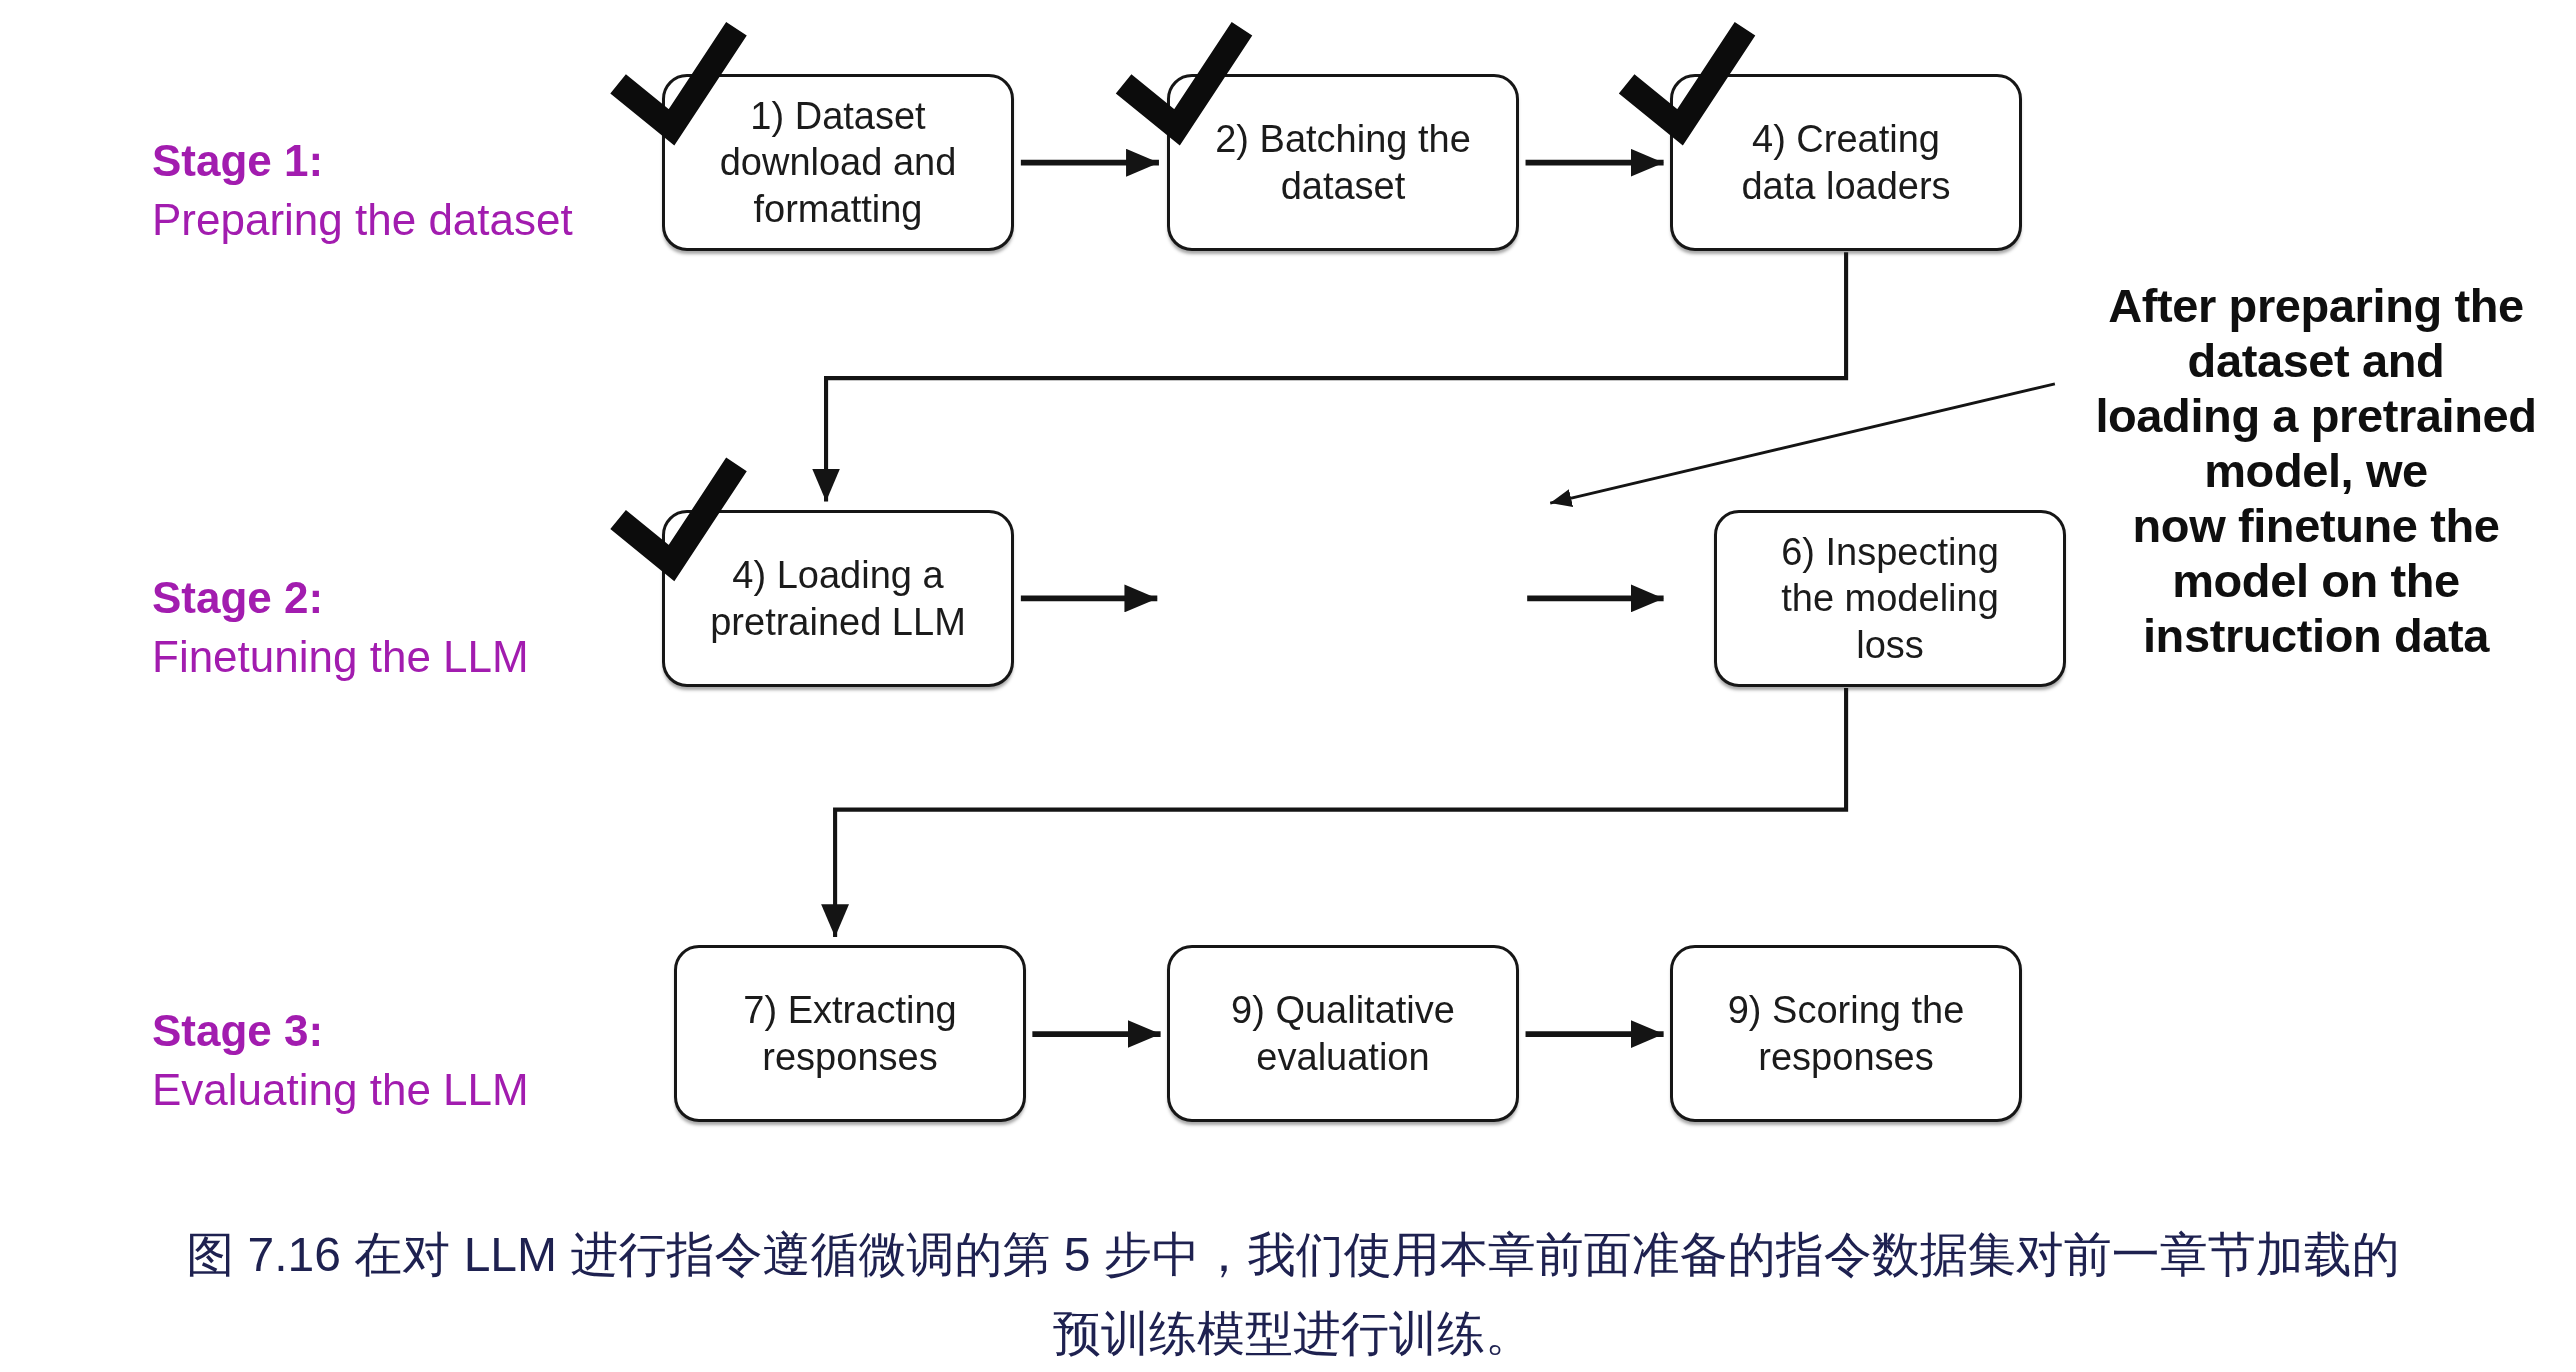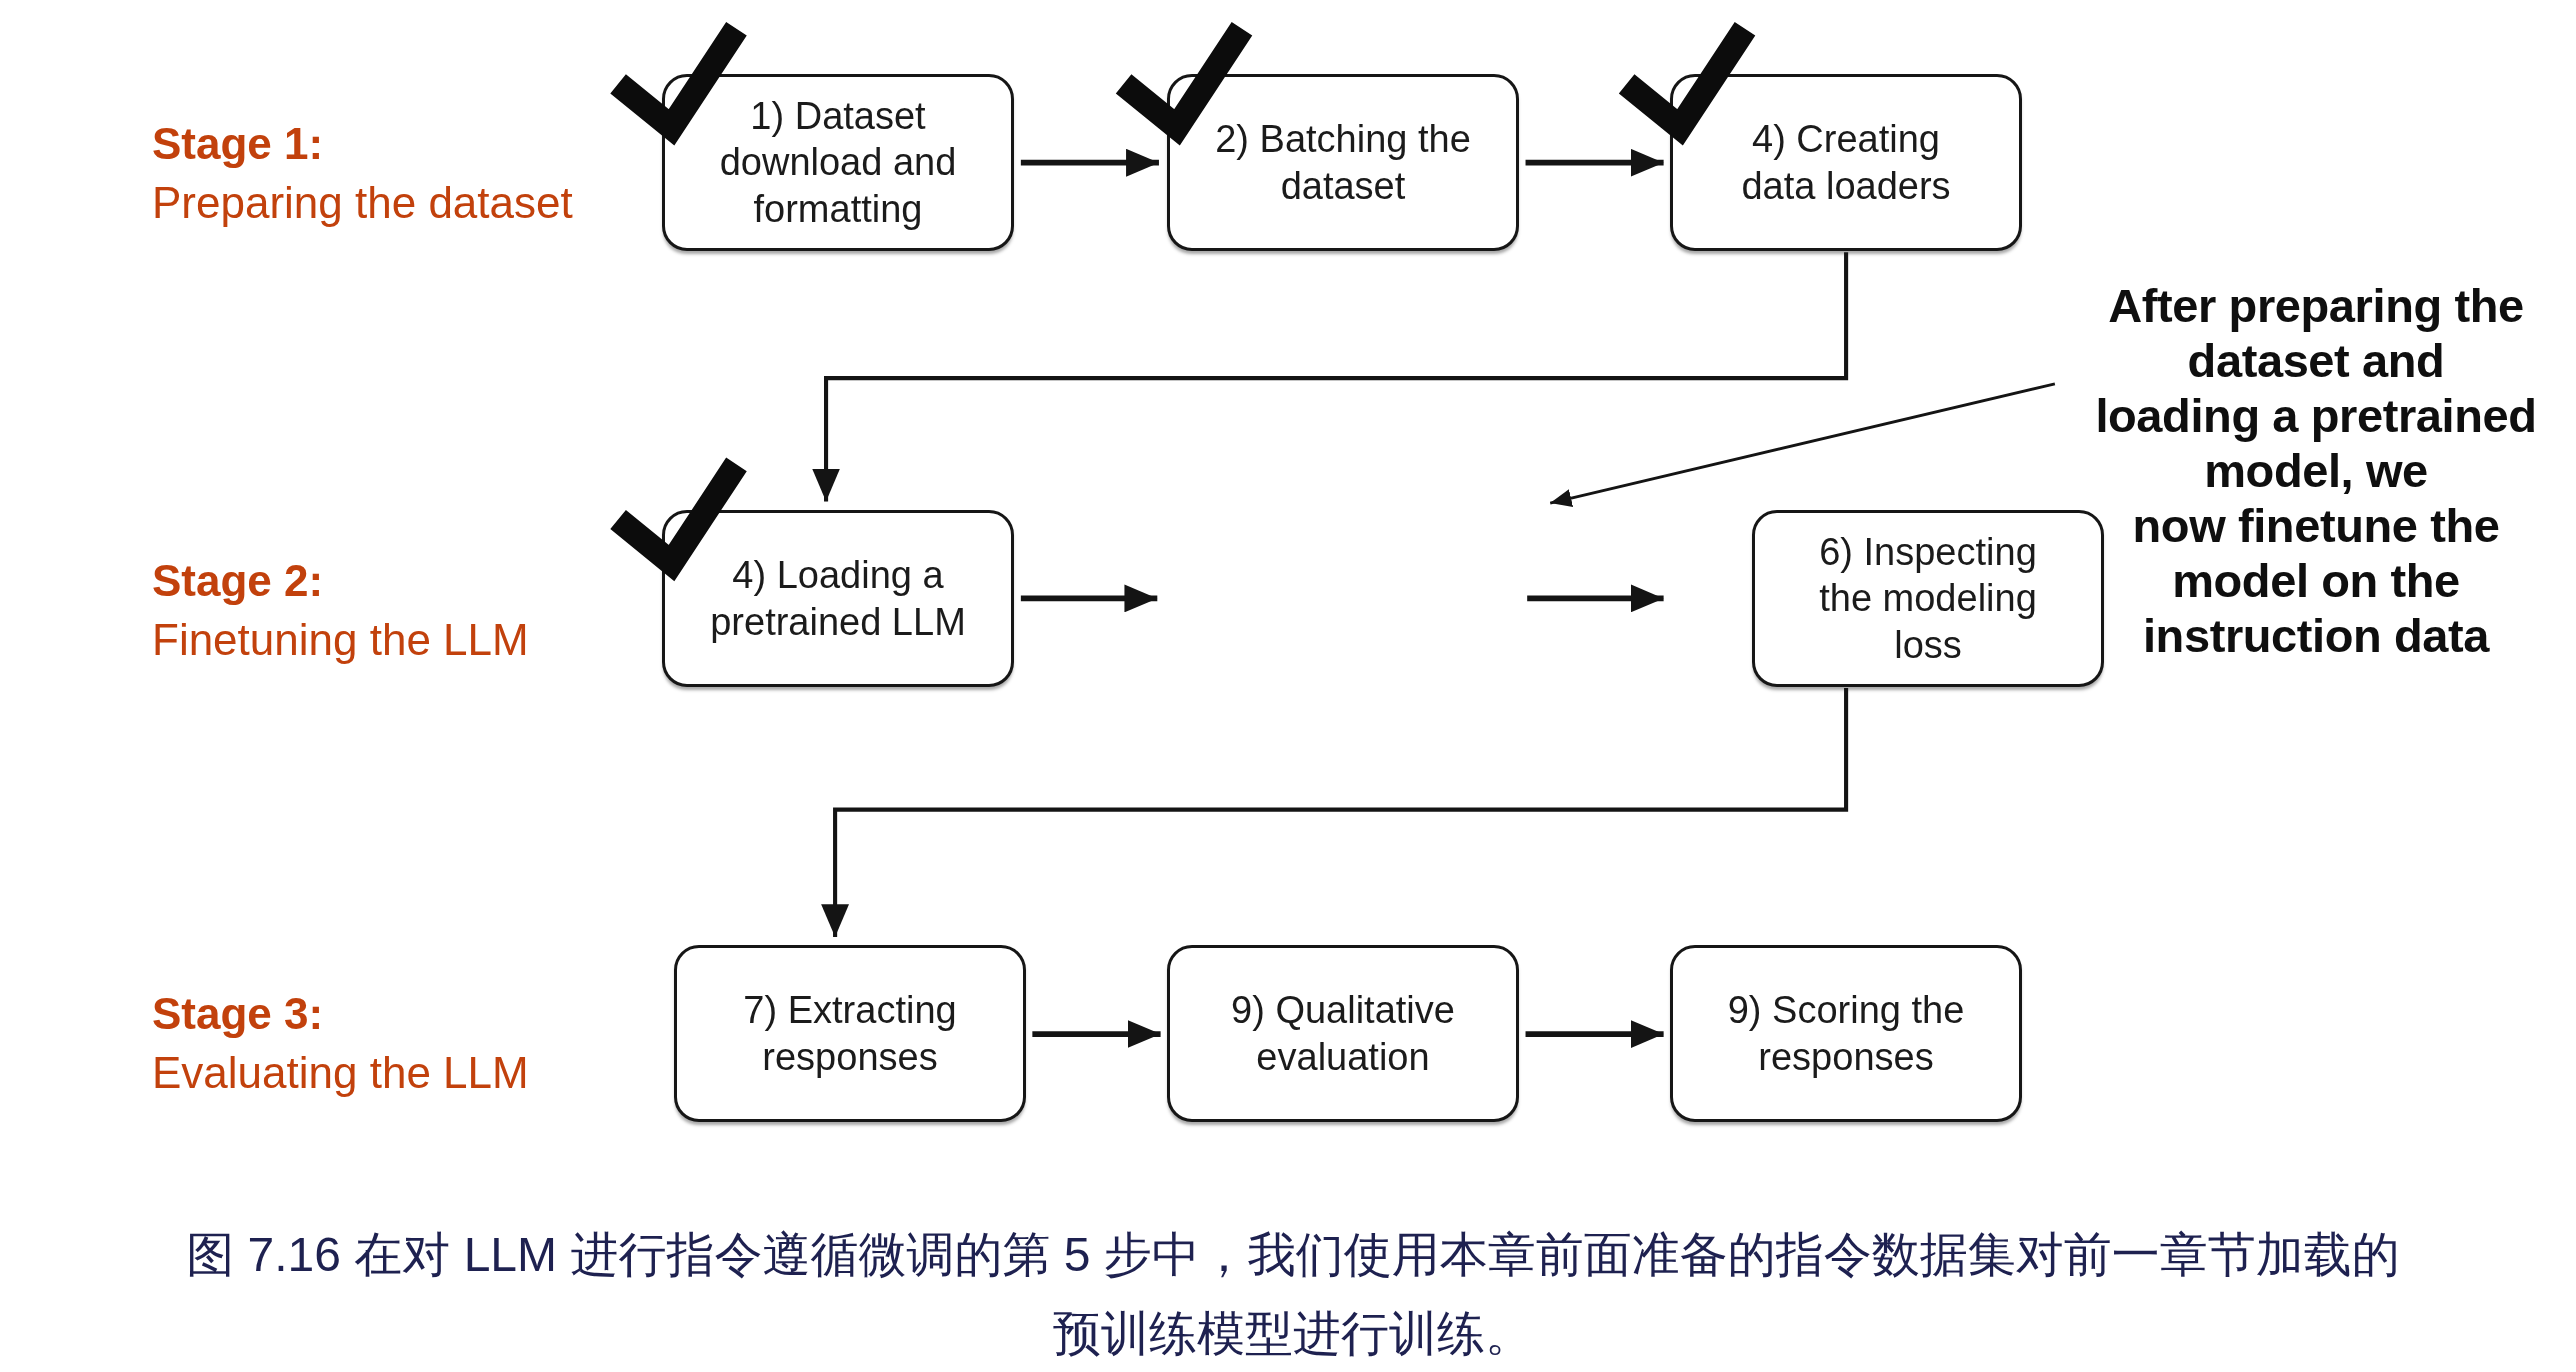--- a/index.html
+++ b/index.html
@@ -9,21 +9,21 @@
   }
   html,body{margin:0;padding:0;background:#ffffff;}
   .page{
     position:relative;
     width:2576px;height:1373px;
     background:#ffffff;
     overflow:hidden;
     font-family:"Liberation Sans", sans-serif;
   }
   
-  .stage{position:absolute;color:#c2410c;font-size:44px;line-height:1.33;}
+  .stage{position:absolute;color:#a21caf;font-size:44px;line-height:1.33;margin-top:17px;}
   .stage-title{font-weight:bold;}
   
   .box{
     position:absolute;
     width:352px;height:177px;
     box-sizing:border-box;
     background:#ffffff;
     border:3.3px solid #161616;
     border-radius:25px;
     display:flex;align-items:center;justify-content:center;
@@ -82,21 +82,21 @@
   <div class="box" style="left:662px;top:74px">1) Dataset
 download and
 formatting</div>
   <div class="box" style="left:1167px;top:74px">2) Batching the
 dataset</div>
   <div class="box" style="left:1670px;top:74px">4) Creating
 data loaders</div>
 
   <div class="box" style="left:662px;top:510px">4) Loading a
 pretrained LLM</div>
-  <div class="box" style="left:1752px;top:510px">6) Inspecting
+  <div class="box" style="left:1714px;top:510px">6) Inspecting
 the modeling
 loss</div>
 
   <div class="box" style="left:674px;top:945px">7) Extracting
 responses</div>
   <div class="box" style="left:1167px;top:945px">9) Qualitative
 evaluation</div>
   <div class="box" style="left:1670px;top:945px">9) Scoring the
 responses</div>
 

